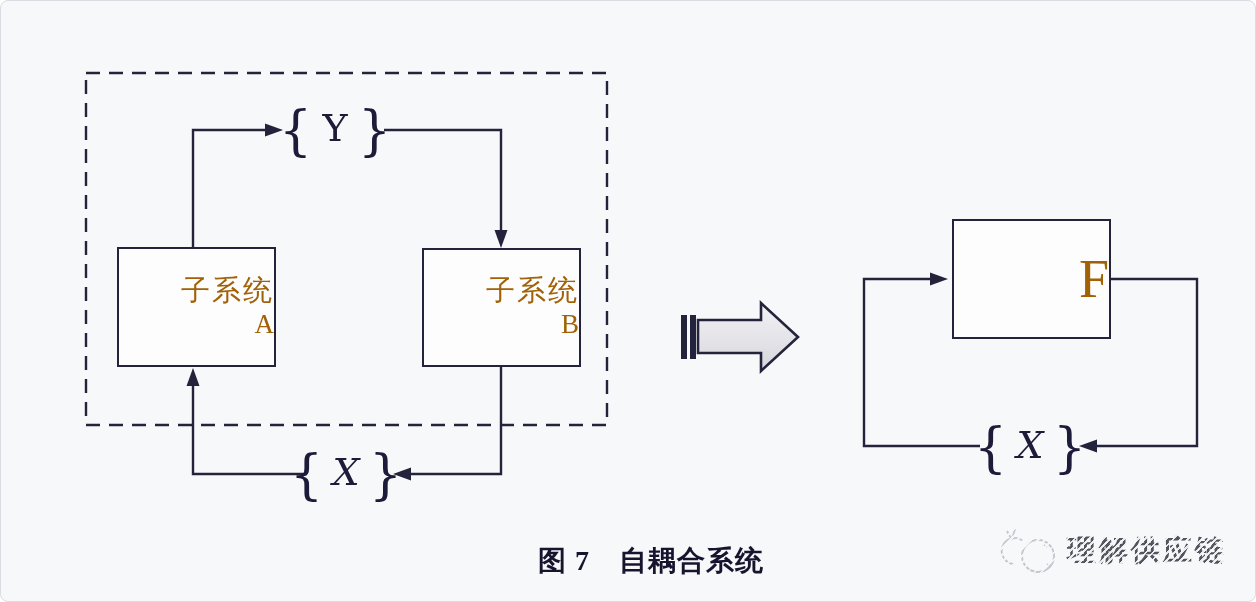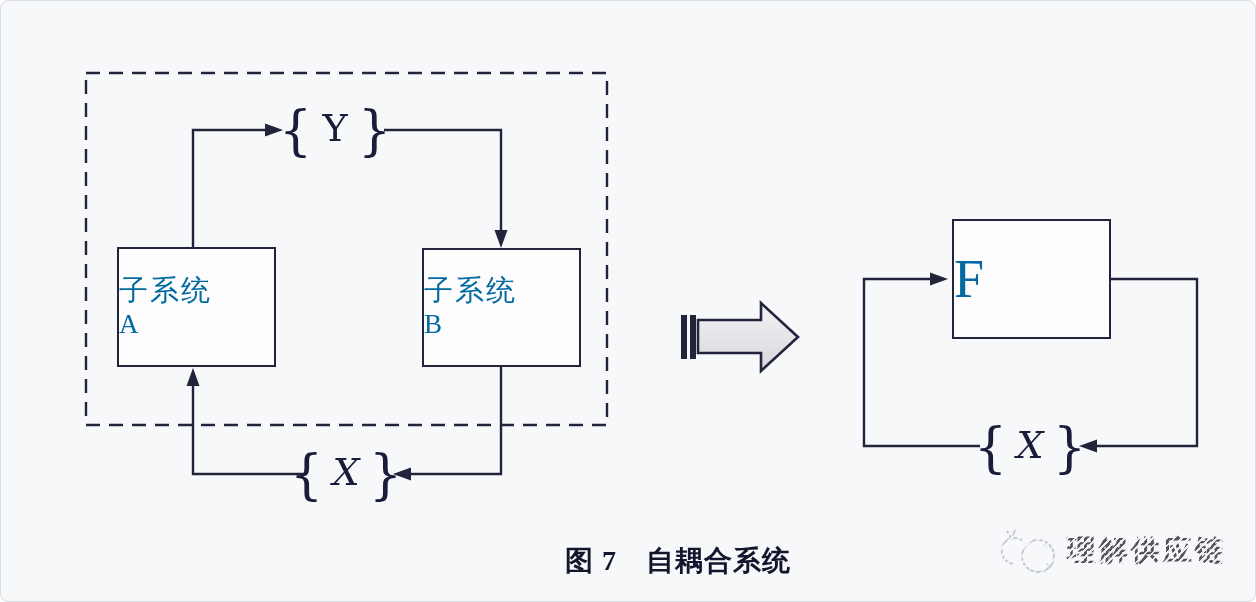--- a/index.html
+++ b/index.html
@@ -26,23 +26,23 @@
     height: 602px;
   }
   
   .sysbox {
     position: absolute;
     box-sizing: border-box;
     background: #fdfdfe;
     border: 2px solid #23233c;
     display: flex;
     flex-direction: column;
-    align-items: flex-start;
+    align-items: flex-end;
     justify-content: center;
-    color: #0369a1;
+    color: #a16207;
     font-family: "Liberation Serif", "DejaVu Serif", serif;
     text-align: center;
   }
   .sysbox .cn {
     font-size: 29px;
     line-height: 1.2;
     letter-spacing: 2px;
   }
   .sysbox .sub {
     font-size: 27px;
@@ -73,21 +73,21 @@
     font-size: 38px;
     line-height: 1;
     min-width: 34px;
     text-align: center;
     padding: 0 6px 4px 6px;
   }
   .nodeletter.it { font-style: italic; }
   
   .caption {
     position: absolute;
-    left: 497px;
+    left: 470px;
     top: 541px;
     width: 360px;
     text-align: center;
     font-family: "Liberation Serif", "DejaVu Serif", serif;
     font-weight: 700;
     font-size: 28px;
     color: #15152e;
     letter-spacing: 1px;
     white-space: pre;
   }

